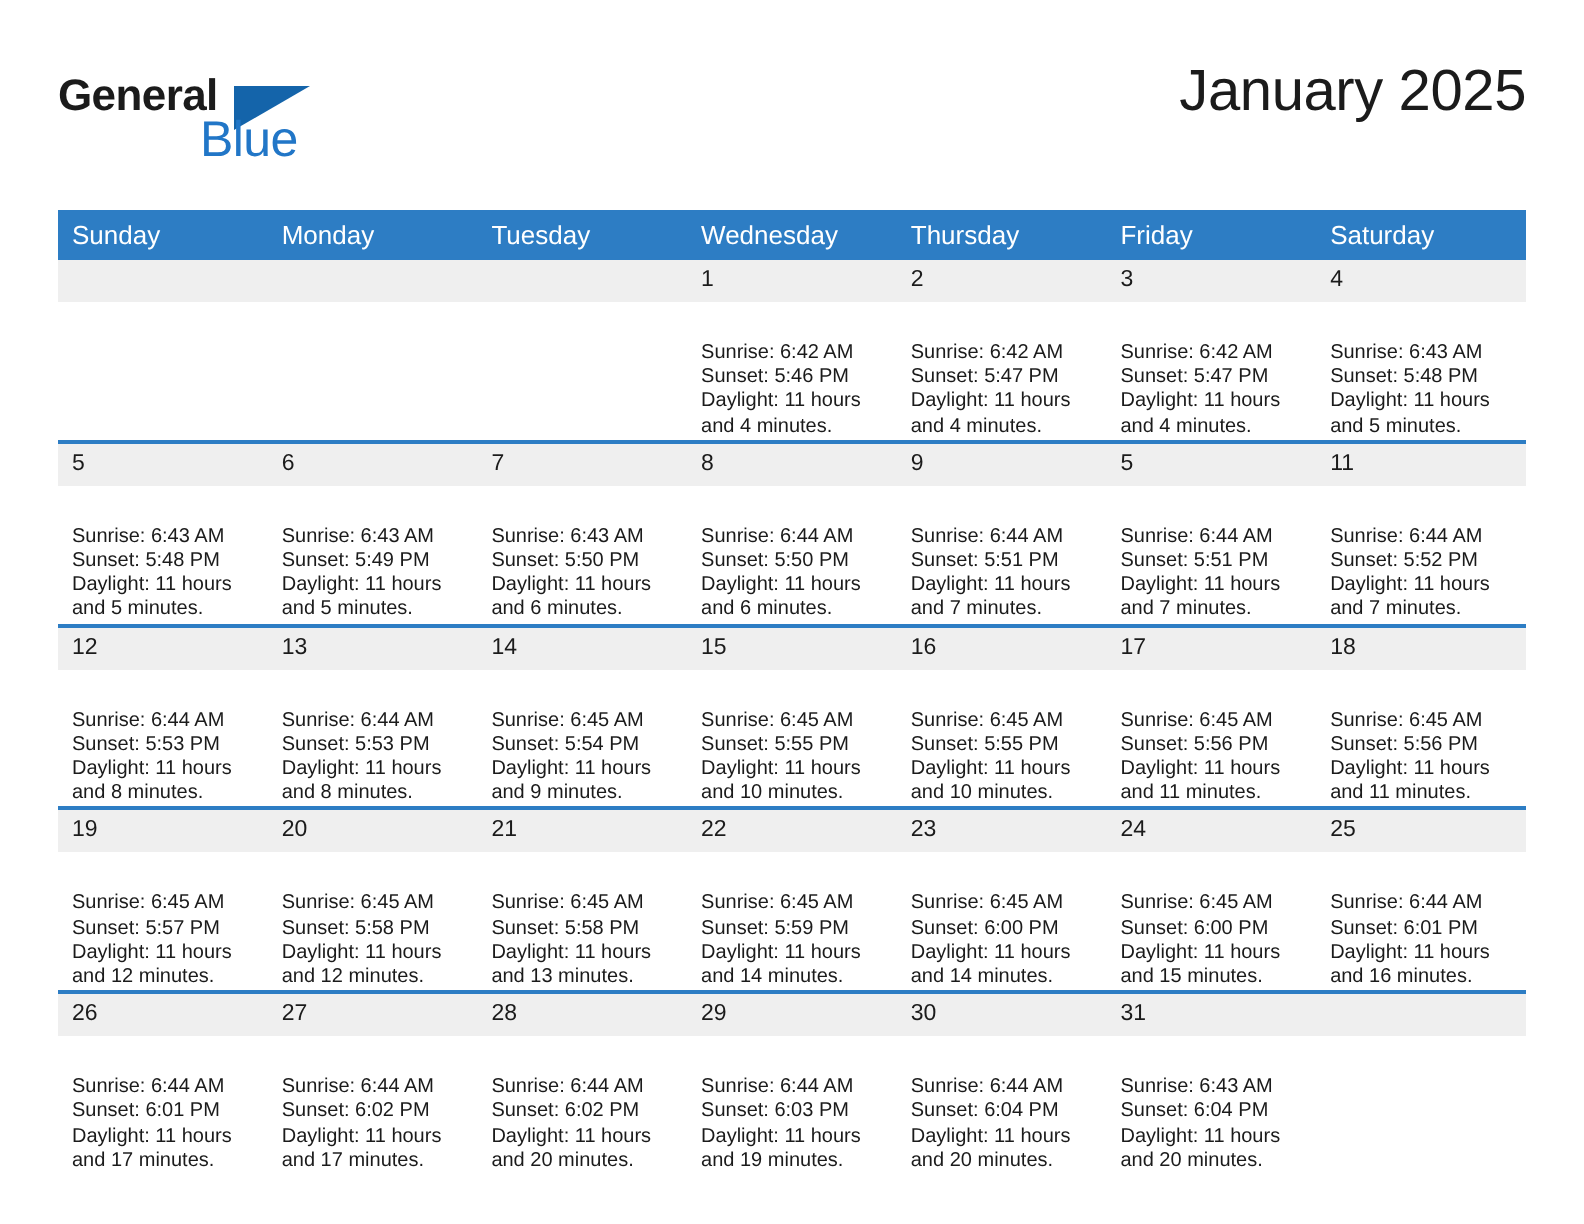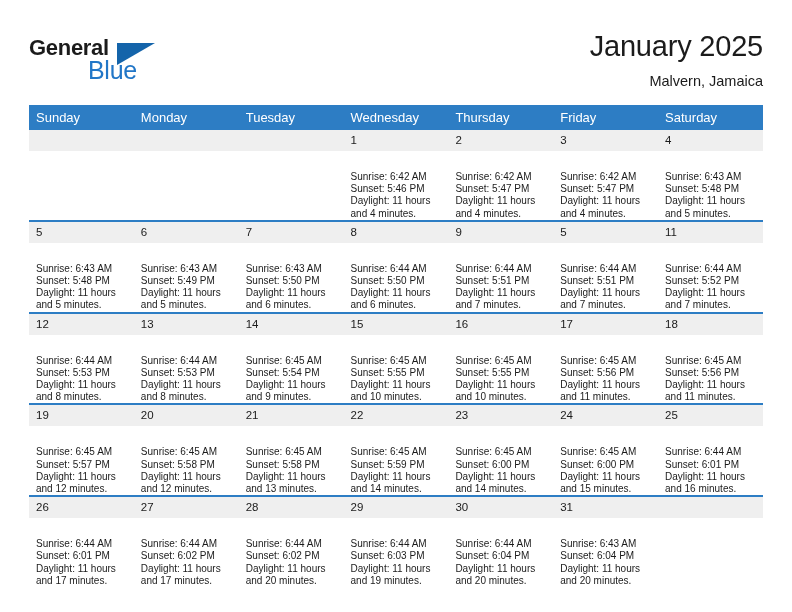--- a/index.html
+++ b/index.html
@@ -42,21 +42,21 @@
     top: 0;
     font-size: 22px;
     letter-spacing: -0.3px;
     color: #1b1b1b;
     font-weight: 700;
     line-height: 28px;
     text-align: right;
   }
   .logo-blue {
     position: absolute;
-    left: 59px;
+    left: 71px;
     top: 22px;
     font-size: 25px;
     letter-spacing: -0.3px;
     color: #2176c7;
     font-weight: 400;
     line-height: 28px;
   }
   .logo-triangle {
     position: absolute;
     left: 88px;
@@ -153,21 +153,20 @@
   <div class="top-header">
 
     <div class="logo">
       <span class="logo-general">General</span>
       <span class="logo-triangle"></span>
       <span class="logo-blue">Blue</span>
     </div>
 
     <div class="title-block">
       <div class="cal-title">January 2025</div>
-      <div class="cal-subtitle">Malvern, Jamaica</div>
     </div>
 
   </div>
 
   <table class="calendar">
     <thead>
       <tr>
         <th>Sunday</th>
         <th>Monday</th>
         <th>Tuesday</th>

